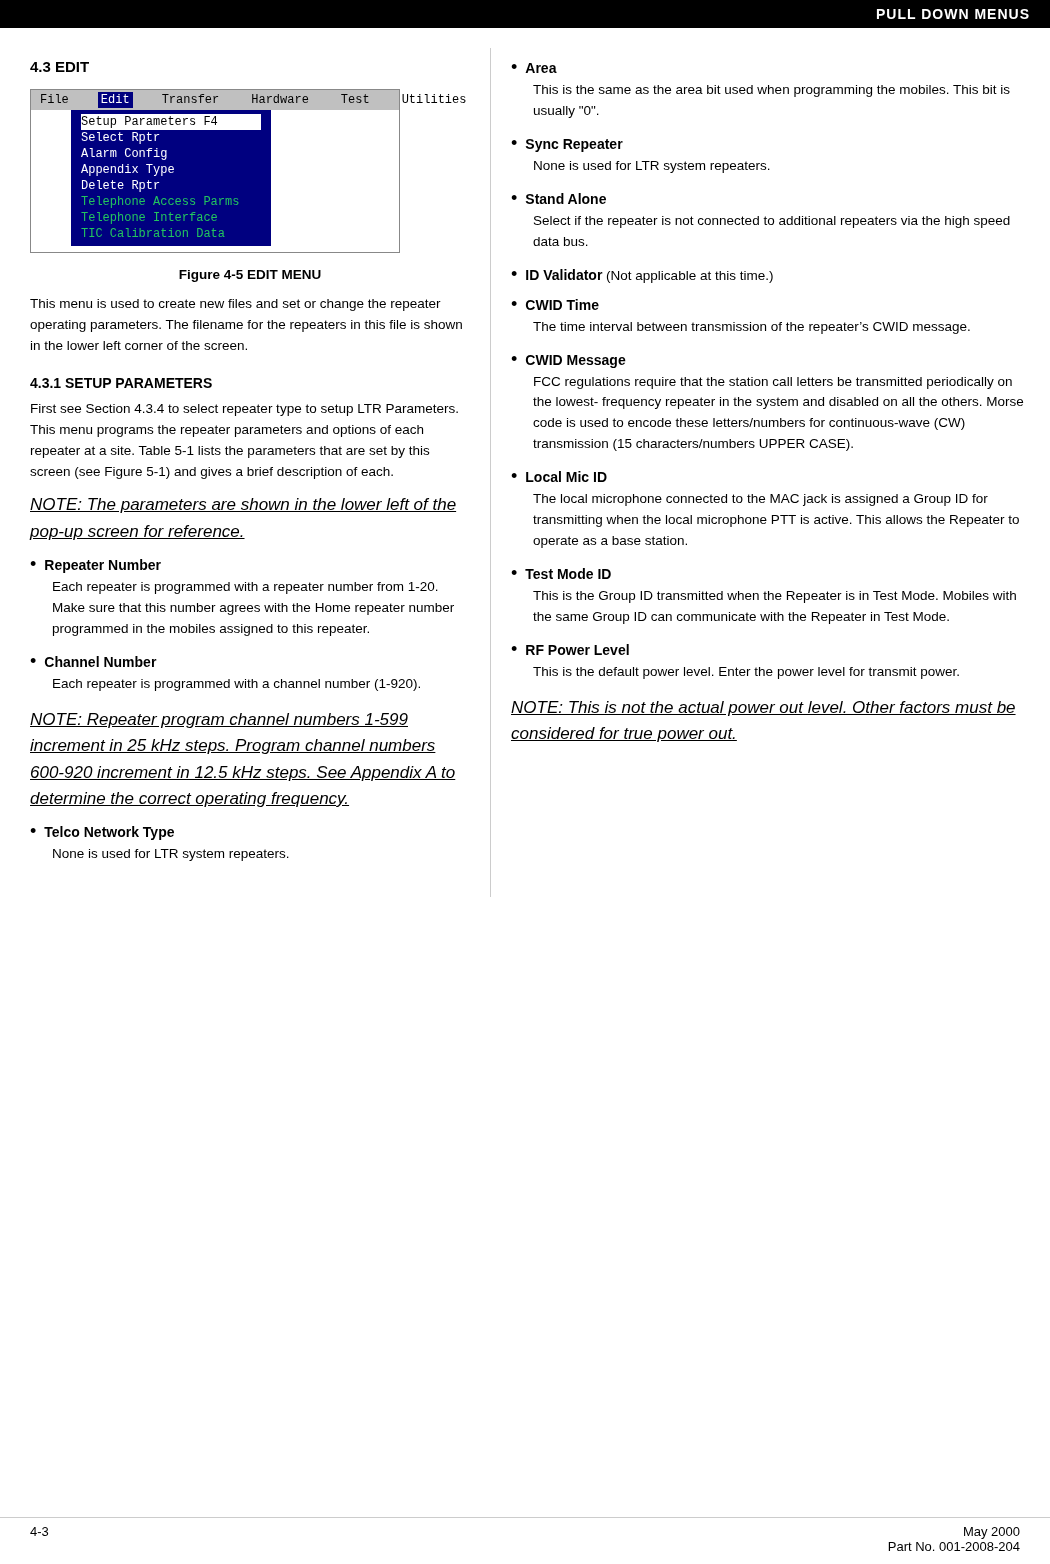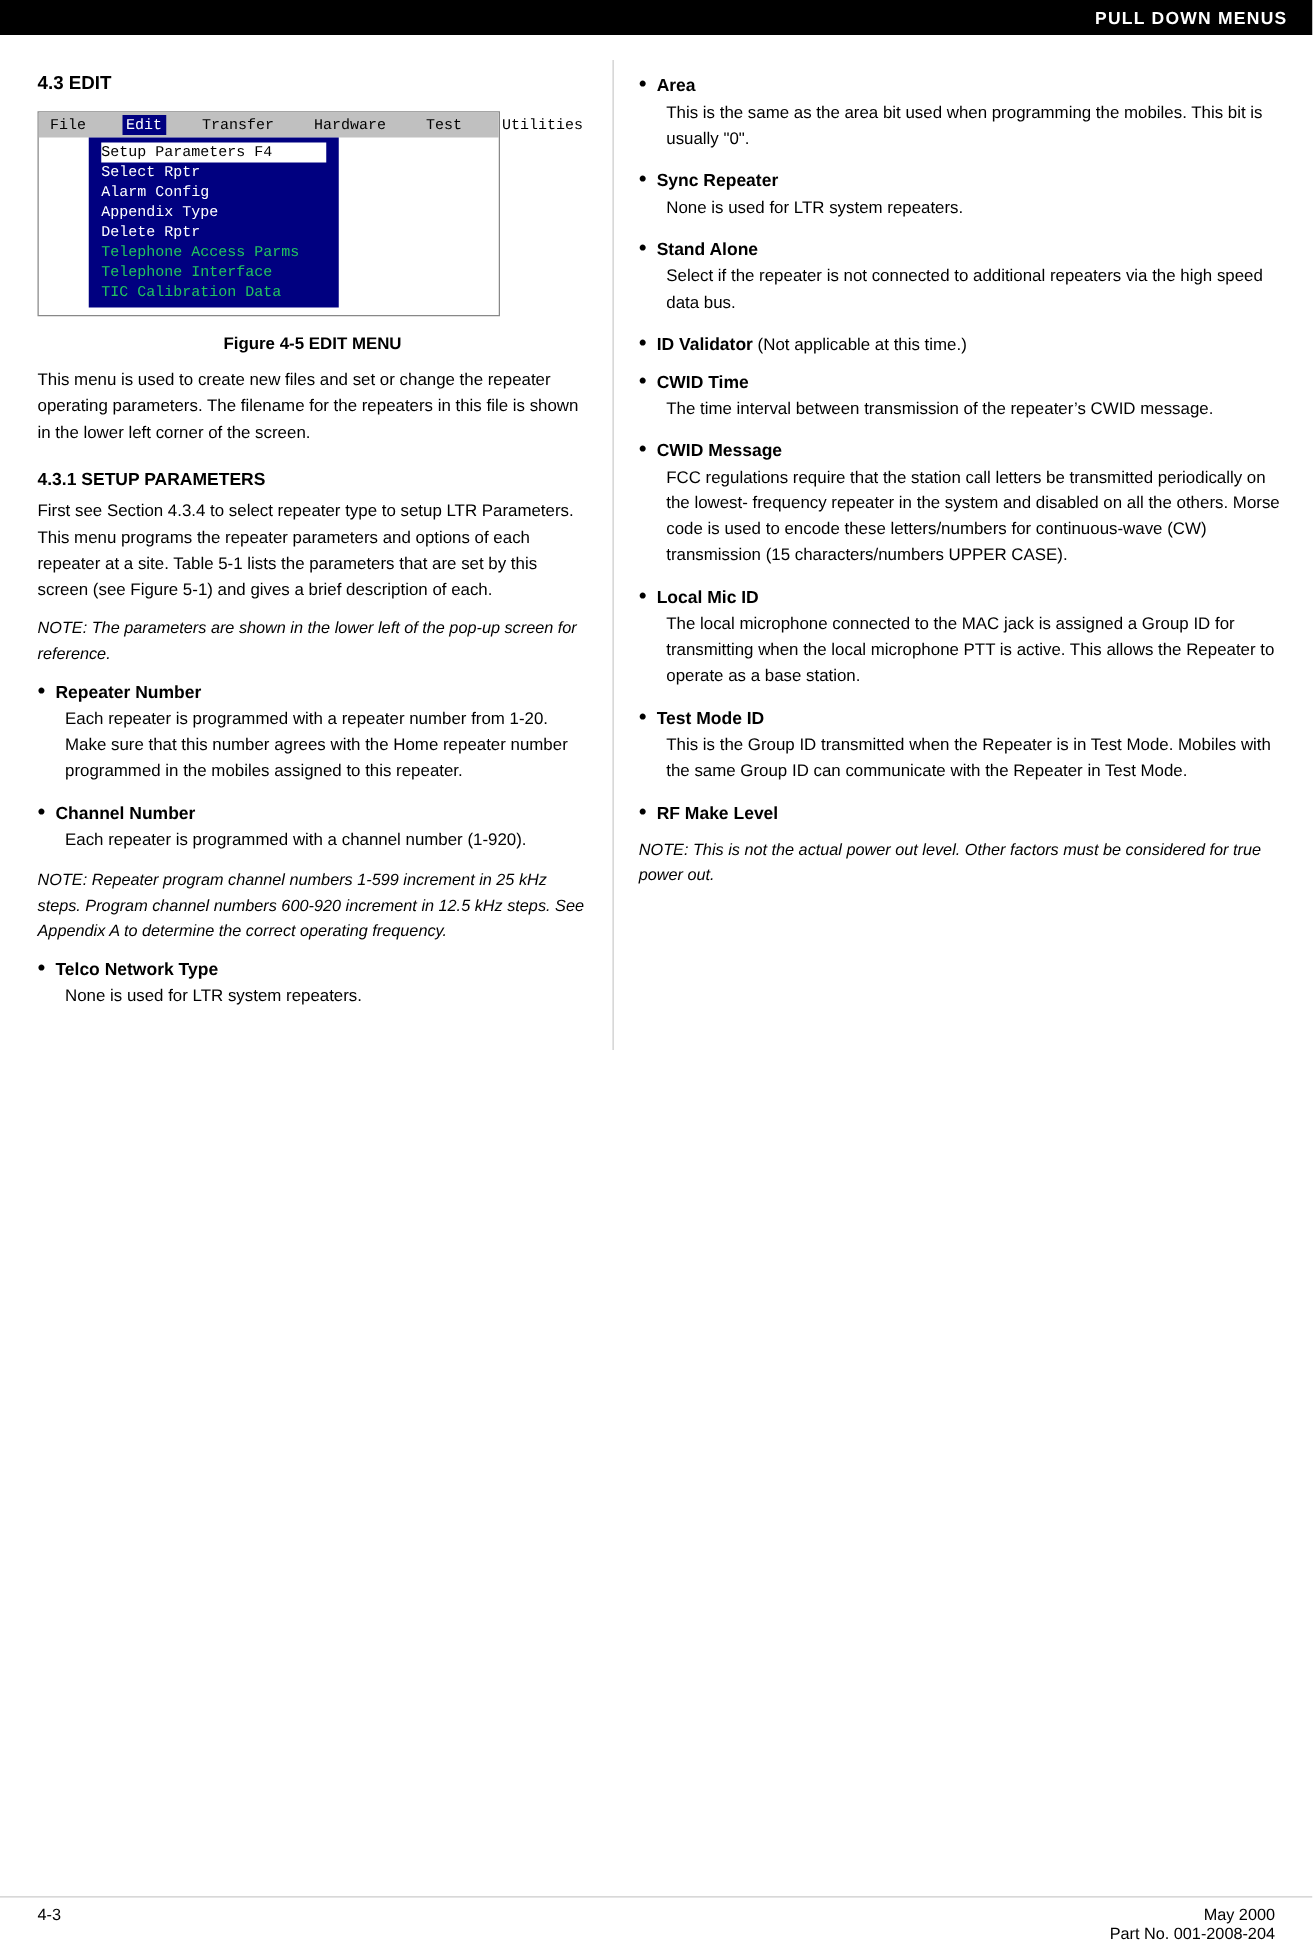--- a/index.html
+++ b/index.html
@@ -56,23 +56,24 @@
     }
 
     p {
       font-size: 13.5px;
       line-height: 1.55;
       margin-bottom: 10px;
     }
 
     .note-italic {
       font-style: italic;
-      font-size: 13px;
+      font-size: 17px;
       line-height: 1.55;
       margin-bottom: 10px;
+      text-decoration: underline;
     }
 
     
     .figure-box {
       border: 1px solid #888;
       background: #fff;
       margin: 10px 0 14px 0;
       padding: 0;
       width: 370px;
     }
@@ -307,22 +308,23 @@
       <div class="bullet-header">
         <span class="bullet-dot">•</span>
         <span class="bullet-title">Test Mode ID</span>
       </div>
       <div class="bullet-body">This is the Group ID transmitted when the Repeater is in Test Mode.  Mobiles with the same Group ID can communicate with the Repeater in Test Mode.</div>
     </div>
 
     <div class="bullet-section">
       <div class="bullet-header">
         <span class="bullet-dot">•</span>
-        <span class="bullet-title">RF Make Level</span>
-      </div>
+        <span class="bullet-title">RF Power Level</span>
+      </div>
+      <div class="bullet-body">This is the default power level.  Enter the power level for transmit power.</div>
     </div>
 
     <p class="note-italic">NOTE:  This is not the actual power out level.  Other factors must be considered for true power out.</p>
 
   </div>
 
 </div>
 
 <div class="page-footer">
   <div class="footer-left">4-3</div>

